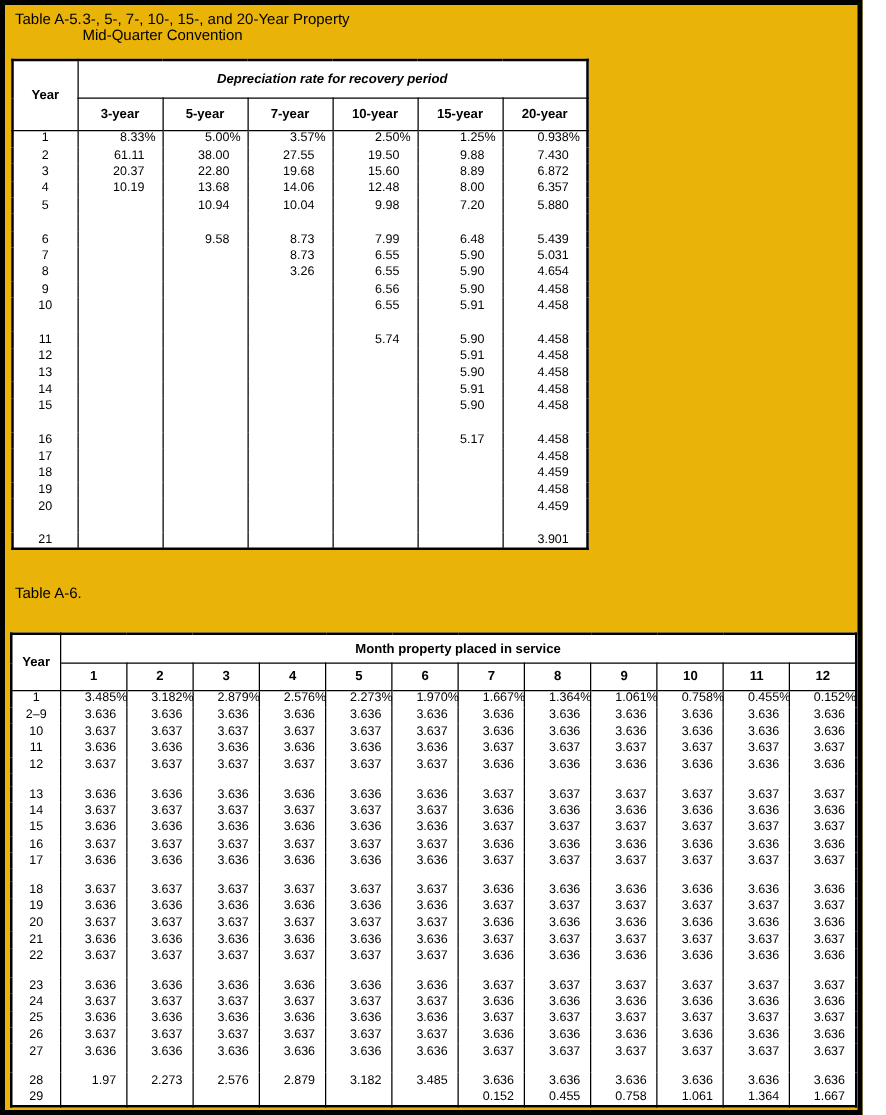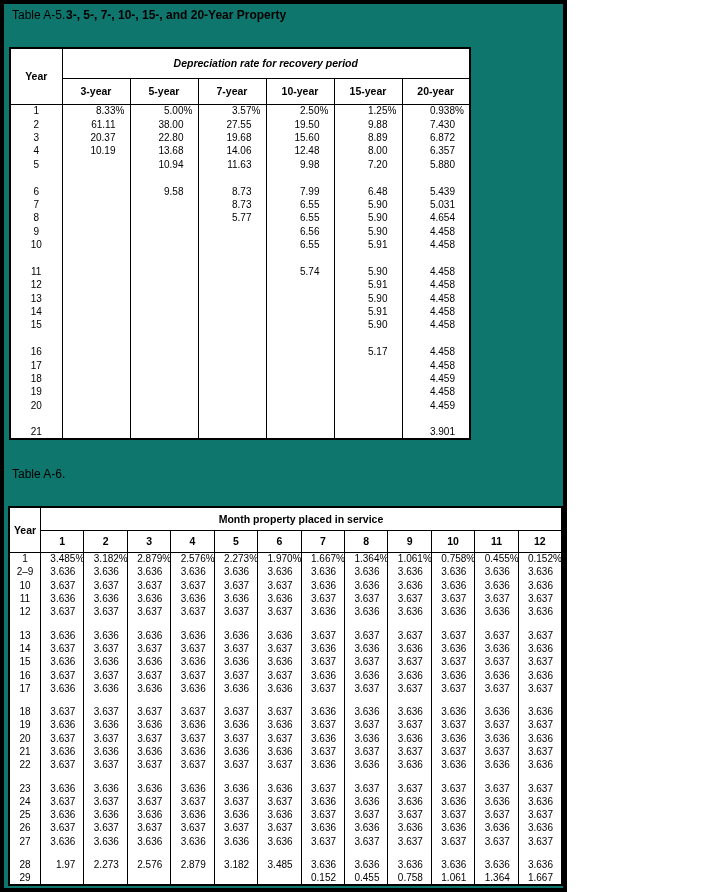--- a/index.html
+++ b/index.html
@@ -1,23 +1,23 @@
 <!DOCTYPE html>
 <html><head>
 <meta charset="utf-8">
 <style>
   html,body{margin:0;padding:0;background:#fff;}
   .page{
-    position:relative;width:567px;height:892px;box-sizing:border-box;
-    background:#0f766e;border:4px solid #000;overflow:hidden;
+    position:relative;width:690px;height:892px;box-sizing:border-box;
+    background:#eab308;border:4px solid #000;overflow:hidden;
     font-family:"Liberation Sans",sans-serif;color:#000;
   }
   .title-block{position:absolute;display:flex;align-items:flex-start;}
   .tbl-label{width:54px;font-size:12px;line-height:12.5px;font-weight:normal;flex:none;}
-  .tbl-titles{font-size:12px;line-height:12.5px;font-weight:bold;}
+  .tbl-titles{font-size:12px;line-height:12.5px;font-weight:normal;}
   #a5-titles{top:5px;left:8px;}
   #a6-titles{top:464px;left:8px;}
 
   table{position:absolute;border-collapse:collapse;table-layout:fixed;border:2px solid #000;background:#fff;}
   #t-a5{top:43px;left:5px;}
   #t-a6{top:502px;left:4px;}
   th,td{padding:0;margin:0;line-height:1;vertical-align:middle;}
 
   .year-h{font-size:10.5px;font-weight:bold;text-align:center;border-right:1px solid #000;border-bottom:1px solid #000;}
   .group-h{font-size:10.5px;font-weight:bold;text-align:center;border-bottom:1px solid #000;}
@@ -38,20 +38,21 @@
 </style>
 </head>
 <body>
 
 <div class="page">
 
   <div class="title-block" id="a5-titles">
     <div class="tbl-label">Table A-5.</div>
     <div class="tbl-titles">
       <div>3-, 5-, 7-, 10-, 15-, and 20-Year Property</div>
+      <div>Mid-Quarter Convention</div>
     </div>
   </div>
 
   <table id="t-a5">
       <colgroup>
         <col style="width: 52px;">
         <col style="width: 68px;">
         <col style="width: 68px;">
         <col style="width: 68px;">
         <col style="width: 68px;">
@@ -106,21 +107,21 @@
           <td class="val-cell">13.68</td>
           <td class="val-cell">14.06</td>
           <td class="val-cell">12.48</td>
           <td class="val-cell">8.00</td>
           <td class="val-cell">6.357</td>
         </tr>
         <tr>
           <td class="year-cell">5</td>
           <td class="val-cell"></td>
           <td class="val-cell">10.94</td>
-          <td class="val-cell">11.63</td>
+          <td class="val-cell">10.04</td>
           <td class="val-cell">9.98</td>
           <td class="val-cell">7.20</td>
           <td class="val-cell">5.880</td>
         </tr>
         <tr class="spacer">
           <td class="year-cell"></td>
           <td class="val-cell"></td>
           <td class="val-cell"></td>
           <td class="val-cell"></td>
           <td class="val-cell"></td>
@@ -142,21 +143,21 @@
           <td class="val-cell"></td>
           <td class="val-cell">8.73</td>
           <td class="val-cell">6.55</td>
           <td class="val-cell">5.90</td>
           <td class="val-cell">5.031</td>
         </tr>
         <tr>
           <td class="year-cell">8</td>
           <td class="val-cell"></td>
           <td class="val-cell"></td>
-          <td class="val-cell">5.77</td>
+          <td class="val-cell">3.26</td>
           <td class="val-cell">6.55</td>
           <td class="val-cell">5.90</td>
           <td class="val-cell">4.654</td>
         </tr>
         <tr>
           <td class="year-cell">9</td>
           <td class="val-cell"></td>
           <td class="val-cell"></td>
           <td class="val-cell"></td>
           <td class="val-cell">6.56</td>

